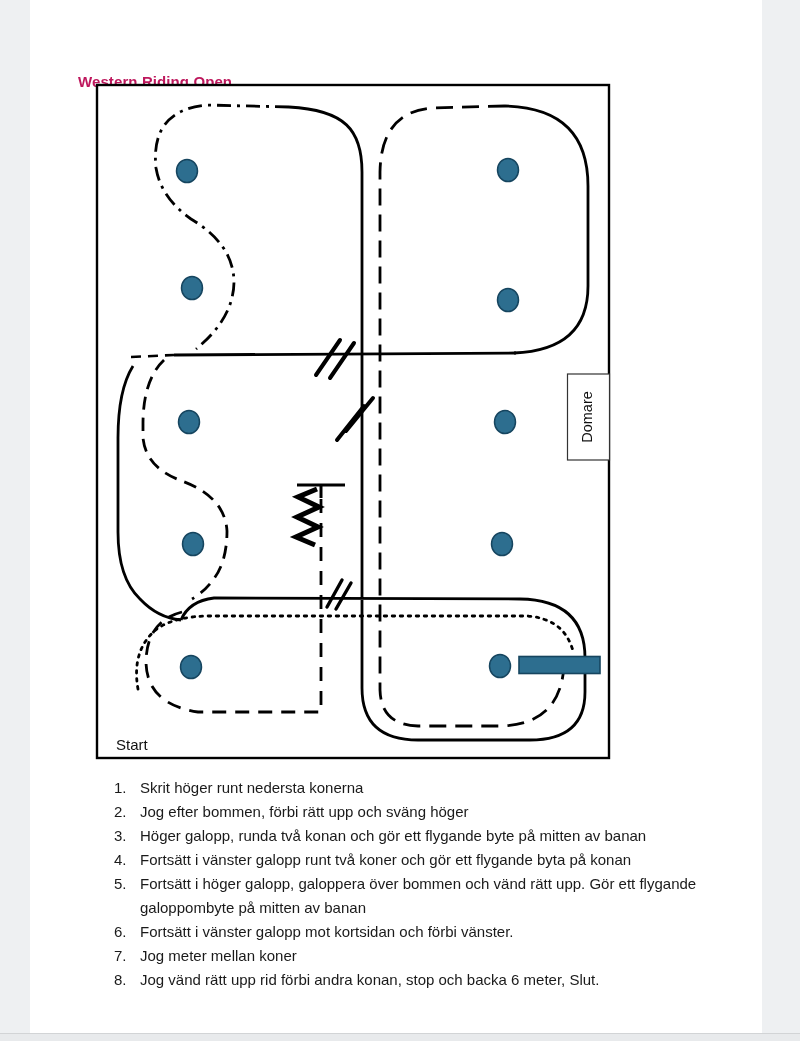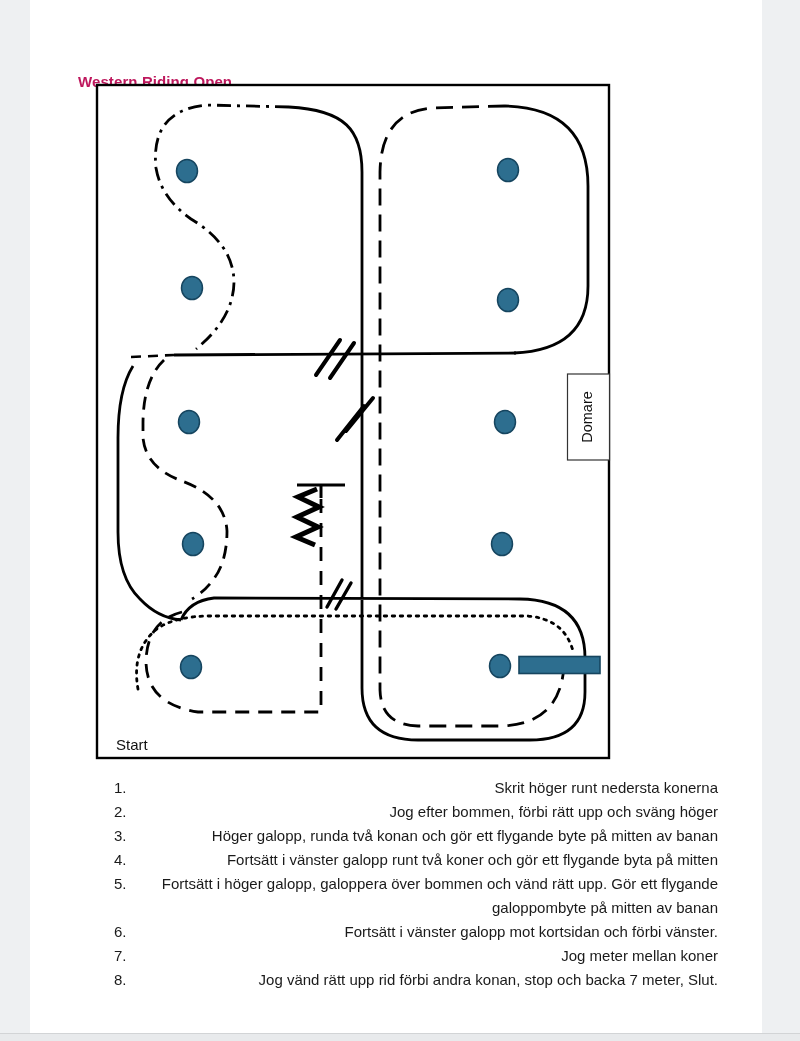--- a/index.html
+++ b/index.html
@@ -21,21 +21,21 @@
     letter-spacing:.1px;
     margin-top:29px;
   }
   .diagram-svg{position:absolute;left:0;top:0;}
   .instructions{
     position:absolute;left:114px;top:776px;width:620px;
     font-size:15px;line-height:24px;
   }
   .instr-row{display:flex;align-items:flex-start;}
   .instr-num{flex:0 0 26px;text-align:left;}
-  .instr-text{flex:0 1 578px;max-width:578px;text-align:right;}
+  .instr-text{flex:0 1 578px;max-width:578px;}
   .bottom-strip{
     position:absolute;left:0;top:1033px;width:800px;height:8px;
     background:#e8eaec;border-top:1px solid #d2d4d6;
   }
 </style>
 </head>
 <body>
 
 <div class="paper"></div>
 
@@ -114,33 +114,33 @@
   <div class="instr-row">
     <span class="instr-num">2.</span>
     <span class="instr-text">Jog efter bommen, förbi rätt upp och sväng höger</span>
   </div>
   <div class="instr-row">
     <span class="instr-num">3.</span>
     <span class="instr-text">Höger galopp, runda två konan och gör ett flygande byte på mitten av banan</span>
   </div>
   <div class="instr-row">
     <span class="instr-num">4.</span>
-    <span class="instr-text">Fortsätt i vänster galopp runt två koner och gör ett flygande byta på mitten</span>
+    <span class="instr-text">Fortsätt i vänster galopp runt två koner och gör ett flygande byta på konan</span>
   </div>
   <div class="instr-row">
     <span class="instr-num">5.</span>
     <span class="instr-text">Fortsätt i höger galopp, galoppera över bommen och vänd rätt upp. Gör ett flygande galoppombyte på mitten av banan</span>
   </div>
   <div class="instr-row">
     <span class="instr-num">6.</span>
     <span class="instr-text">Fortsätt i vänster galopp mot kortsidan och förbi vänster.</span>
   </div>
   <div class="instr-row">
     <span class="instr-num">7.</span>
     <span class="instr-text">Jog meter mellan koner</span>
   </div>
   <div class="instr-row">
     <span class="instr-num">8.</span>
-    <span class="instr-text">Jog vänd rätt upp rid förbi andra konan, stop och backa 7 meter, Slut.</span>
+    <span class="instr-text">Jog vänd rätt upp rid förbi andra konan, stop och backa 6 meter, Slut.</span>
   </div>
 </div>
 
 <div class="bottom-strip"></div>
 
 </body></html>

